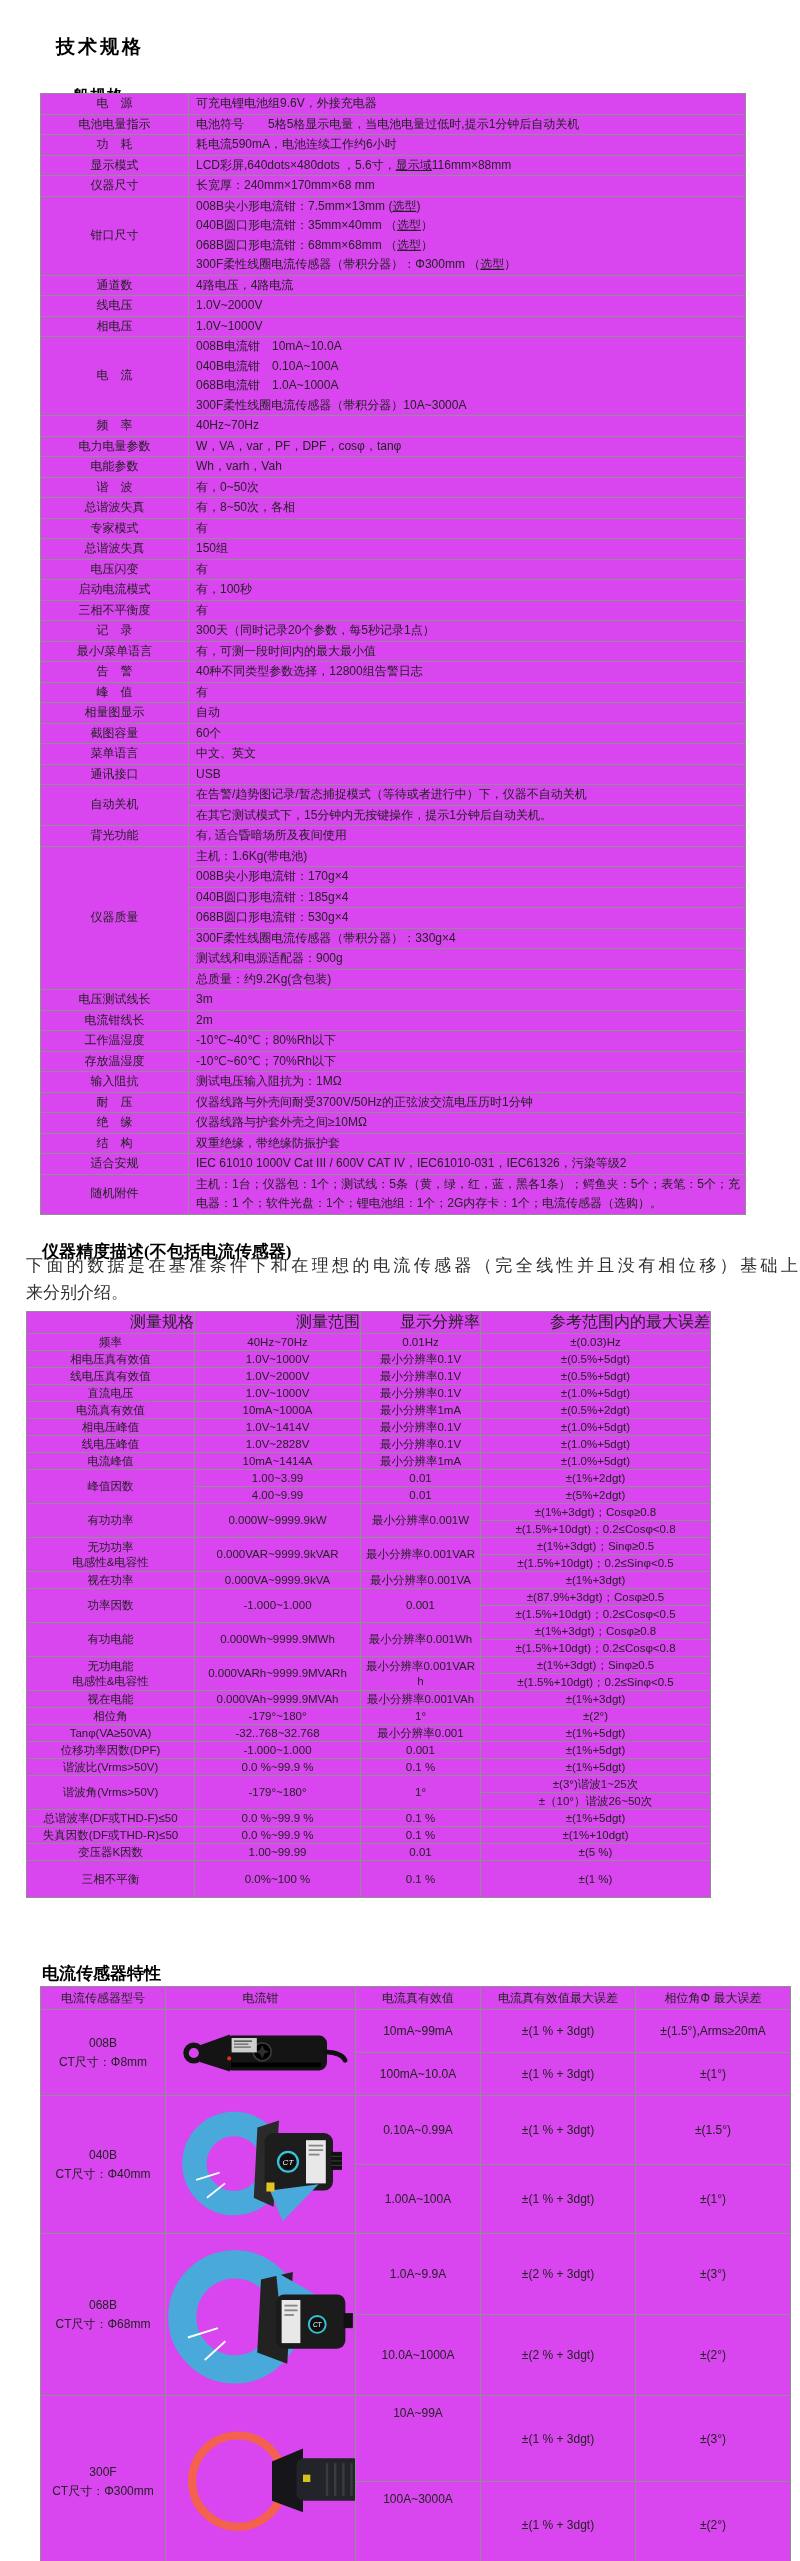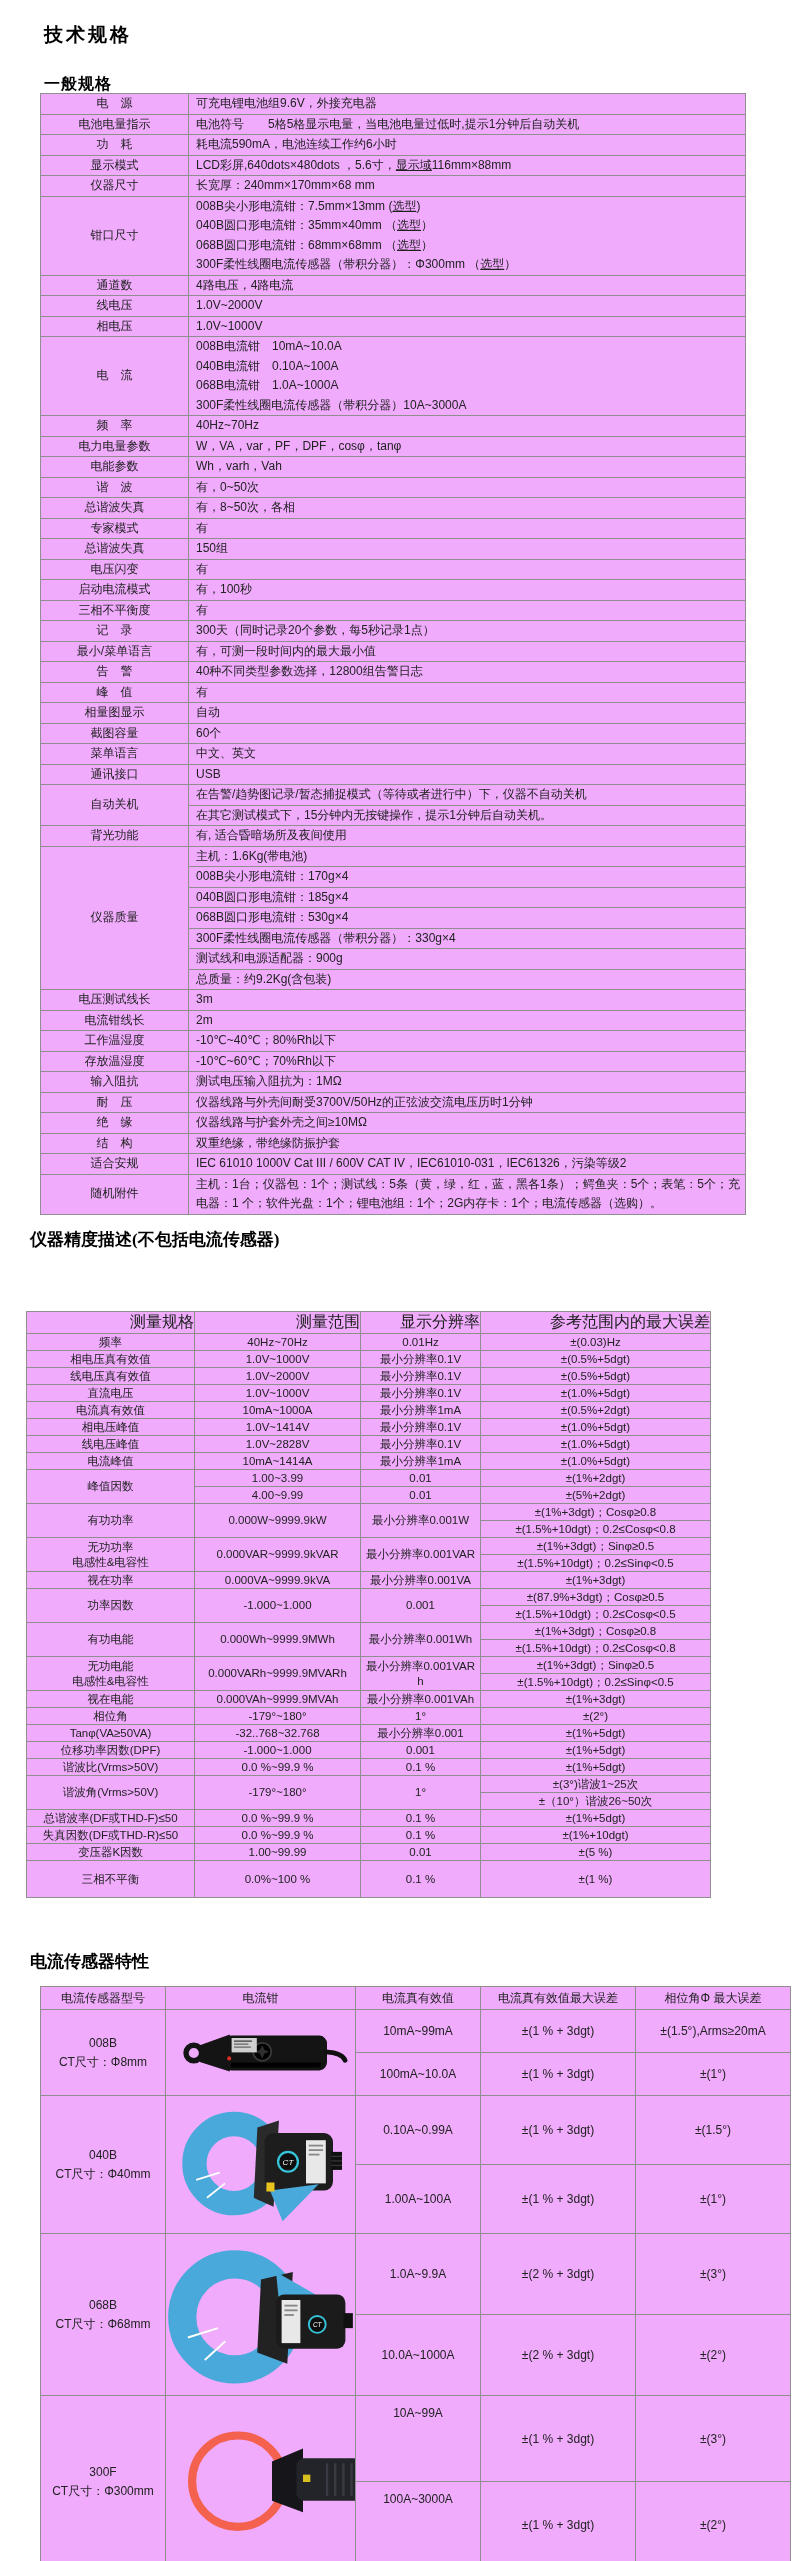--- a/index.html
+++ b/index.html
@@ -1,31 +1,31 @@
 <!DOCTYPE html>
 <html><head>
 <meta charset="utf-8">
 <style>
   html,body{margin:0;padding:0;}
   body{
     width:800px;height:2561px;position:relative;background:#ffffff;
     color:#1f1f1f;font-family:"Liberation Sans","DejaVu Sans",sans-serif;
   }
   .hd{position:absolute;font-family:"Liberation Serif","DejaVu Serif",serif;
-      font-weight:700;color:#000;white-space:nowrap;margin:4px;}
+      font-weight:700;color:#000;white-space:nowrap;margin:16px;}
   #h-tech{left:40px;top:18px;font-size:19px;letter-spacing:3px;}
   #h-general{left:40px;top:70px;font-size:16px;letter-spacing:1px;}
   #h-accuracy{left:26px;top:1224px;font-size:17px;}
   #h-sensor{left:26px;top:1946px;font-size:17px;}
   #p-intro{position:absolute;left:26px;top:1252px;width:772px;margin:0;
     font-family:"Liberation Serif","DejaVu Serif",serif;font-size:17px;
     line-height:27px;color:#2f2f2f;}
   #p-intro .l1{text-align:justify;text-align-last:justify;}
 
-  table{border-collapse:collapse;position:absolute;table-layout:fixed;background:#f0abfc;}
+  table{border-collapse:collapse;position:absolute;table-layout:fixed;background:#d946ef;}
   td,th{border:1px solid #8f8f8f;overflow:hidden;word-break:break-all;}
 
   
   #t1{left:40px;top:93px;width:705px;}
   #t1 td{font-size:12px;line-height:19.5px;padding:0;vertical-align:middle;color:#222;}
   #t1 .gl{text-align:center;padding:0 2px;}
   #t1 .gv{padding:0 0 0 7px;text-align:left;}
 
   
   #t2{left:26px;top:1311px;width:684px;}
@@ -340,20 +340,22 @@
         <td class="gl">随机附件</td>
         <td class="gv">
           <div>主机：1台；仪器包：1个；测试线：5条（黄，绿，红，蓝，黑各1条）；鳄鱼夹：5个；表笔：5个；充电器：1 个；软件光盘：1个；锂电池组：1个；2G内存卡：1个；电流传感器（选购）。</div>
         </td>
       </tr>
     </tbody>
 </table>
 
 <h2 class="hd" id="h-accuracy">仪器精度描述(不包括电流传感器)</h2>
 <p id="p-intro">
+  <span class="l1" style="display:block">下面的数据是在基准条件下和在理想的电流传感器（完全线性并且没有相位移）基础上</span>
+  <span style="display:block">来分别介绍。</span>
 </p>
 
 <table id="t2">
   <colgroup>
       <col style="width:168px">
       <col style="width:166px">
       <col style="width:120px">
       <col style="width:230px">
     </colgroup>
   <thead>

